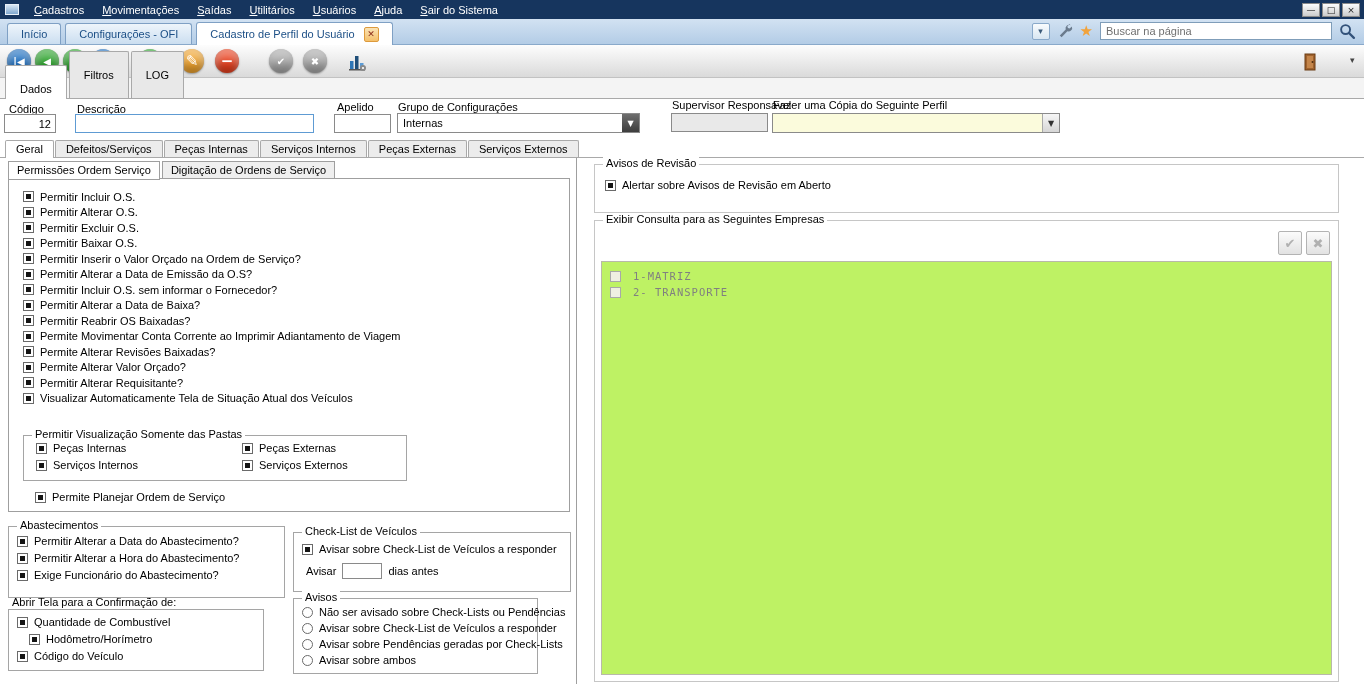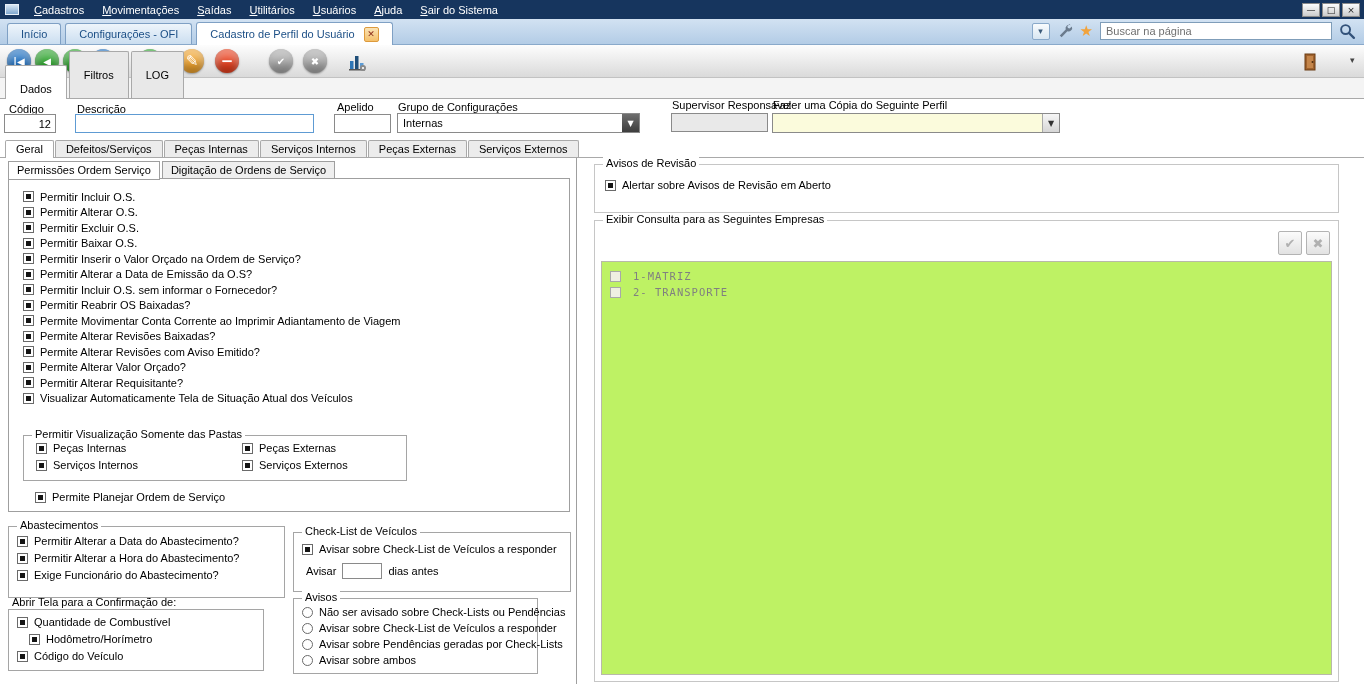--- a/index.html
+++ b/index.html
@@ -270,33 +270,33 @@
           <div class="cbrow">
               <span class="cb checked"></span>
               <span>Permitir Alterar a Data de Emissão da O.S?</span>
             </div>
           <div class="cbrow">
               <span class="cb checked"></span>
               <span>Permitir Incluir O.S. sem informar o Fornecedor?</span>
             </div>
           <div class="cbrow">
               <span class="cb checked"></span>
+              <span>Permitir Alterar a Data de Baixa?</span>
+            </div>
+          <div class="cbrow">
+              <span class="cb checked"></span>
               <span>Permitir Reabrir OS Baixadas?</span>
             </div>
           <div class="cbrow">
               <span class="cb checked"></span>
               <span>Permite Movimentar Conta Corrente ao Imprimir Adiantamento de Viagem</span>
             </div>
           <div class="cbrow">
               <span class="cb checked"></span>
               <span>Permite Alterar Revisões Baixadas?</span>
-            </div>
-          <div class="cbrow">
-              <span class="cb checked"></span>
-              <span>Permite Alterar Revisões com Aviso Emitido?</span>
             </div>
           <div class="cbrow">
               <span class="cb checked"></span>
               <span>Permite Alterar Valor Orçado?</span>
             </div>
           <div class="cbrow">
               <span class="cb checked"></span>
               <span>Permitir Alterar Requisitante?</span>
             </div>
           <div class="cbrow">

